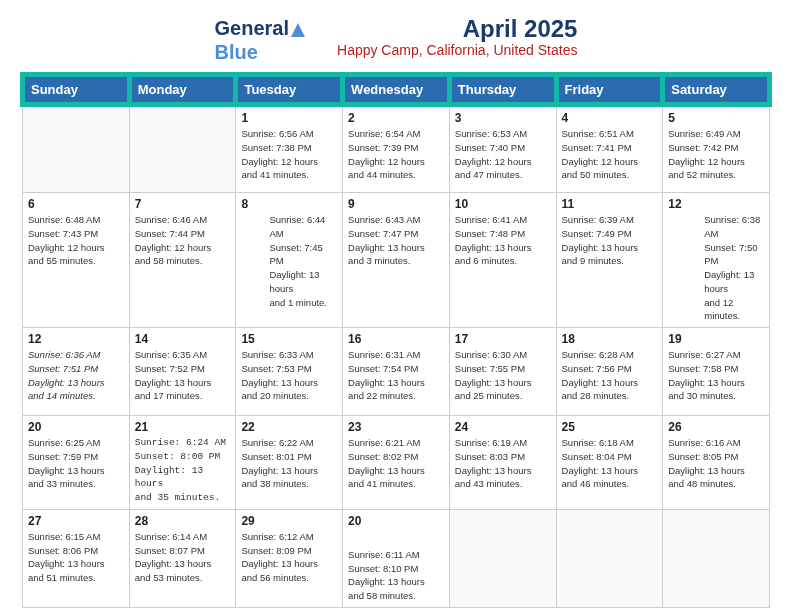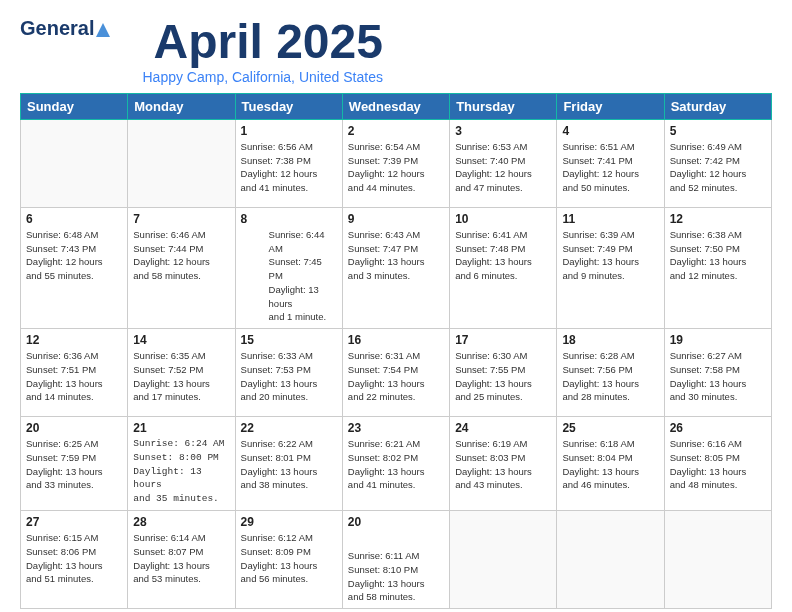--- a/index.html
+++ b/index.html
@@ -12,53 +12,53 @@
     }
     .page {
       width: 792px;
       height: 612px;
       padding: 16px 20px 10px 20px;
       display: flex;
       flex-direction: column;
     }
     .header {
       display: flex;
-      justify-content: flex-start;
+      justify-content: center;
       align-items: flex-start;
       margin-bottom: 8px;
     }
     .title-area {
       text-align: right;
     }
     .month-title {
-      font-size: 48px;
+      font-size: 24px;
       font-weight: bold;
       color: #1a3a6b;
       line-height: 1.1;
     }
     .location {
       font-size: 14px;
-      color: #3b82f6;
+      color: #b91c1c;
       padding-left: 32px;
     }
     .calendar {
       flex: 1;
       border: 1px solid #ccc;
       border-collapse: collapse;
       width: 100%;
       table-layout: fixed;
     }
     .calendar thead tr th {
       background-color: #2b6cb0;
       color: #fff;
       text-align: left;
       padding: 5px 6px;
       font-size: 13px;
       font-weight: bold;
-      border: 1px solid #14b8a6;
+      border: 5px solid #14b8a6;
     }
     .calendar tbody tr td {
       border: 1px solid #ccc;
       vertical-align: top;
       padding: 4px 5px;
       font-size: 10px;
       color: #333;
       height: 88px;
     }
     .calendar tbody tr td.empty {
@@ -99,20 +99,23 @@
 </head>
 <body>
 
 <div class="page">
   <div class="header">
     <div class="logo-container">
       <div class="logo-line1">
         <span class="logo-dark">General</span><svg width="14" height="14" viewBox="0 0 14 14" style="display:inline-block;vertical-align:middle;margin-left:2px;">
             <polygon points="0,14 14,14 7,0" fill="#4a90d9"></polygon>
           </svg>
+      </div>
+      <div class="logo-line2">
+        <span class="logo-blue">Blue</span>
       </div>
     </div>
     <div class="title-area">
       <div class="month-title">April 2025</div>
       <div class="location">Happy Camp, California, United States</div>
     </div>
   </div>
 
   <table class="calendar">
     <thead>
@@ -204,30 +207,30 @@
           </td>
           <td>
             <span class="day-number">11</span>
             <div class="day-info" style="white-space: pre-line;">Sunrise: 6:39 AM
 Sunset: 7:49 PM
 Daylight: 13 hours
 and 9 minutes.</div>
           </td>
           <td>
             <span class="day-number">12</span>
-            <div class="day-info" style="white-space: pre-line;">Sunrise: 6:38 AM
+            <div class="day-info" style="white-space: pre-line; margin-left: 36px;">Sunrise: 6:38 AM
 Sunset: 7:50 PM
 Daylight: 13 hours
 and 12 minutes.</div>
           </td>
         </tr>
         <tr>
           <td>
             <span class="day-number">12</span>
-            <div class="day-info" style="white-space: pre-line;">Sunrise: 6:36 AM
+            <div class="day-info" style="white-space: pre-line; font-style: italic;">Sunrise: 6:36 AM
 Sunset: 7:51 PM
 Daylight: 13 hours
 and 14 minutes.</div>
           </td>
           <td>
             <span class="day-number">14</span>
             <div class="day-info" style="white-space: pre-line;">Sunrise: 6:35 AM
 Sunset: 7:52 PM
 Daylight: 13 hours
 and 17 minutes.</div>

